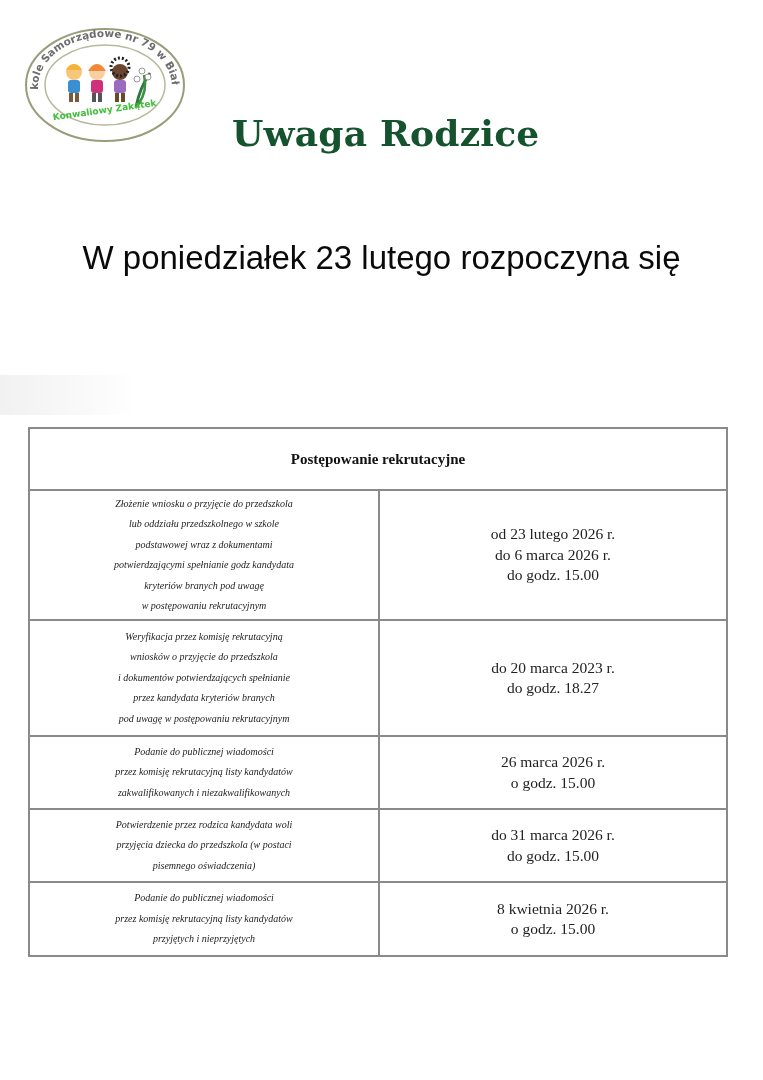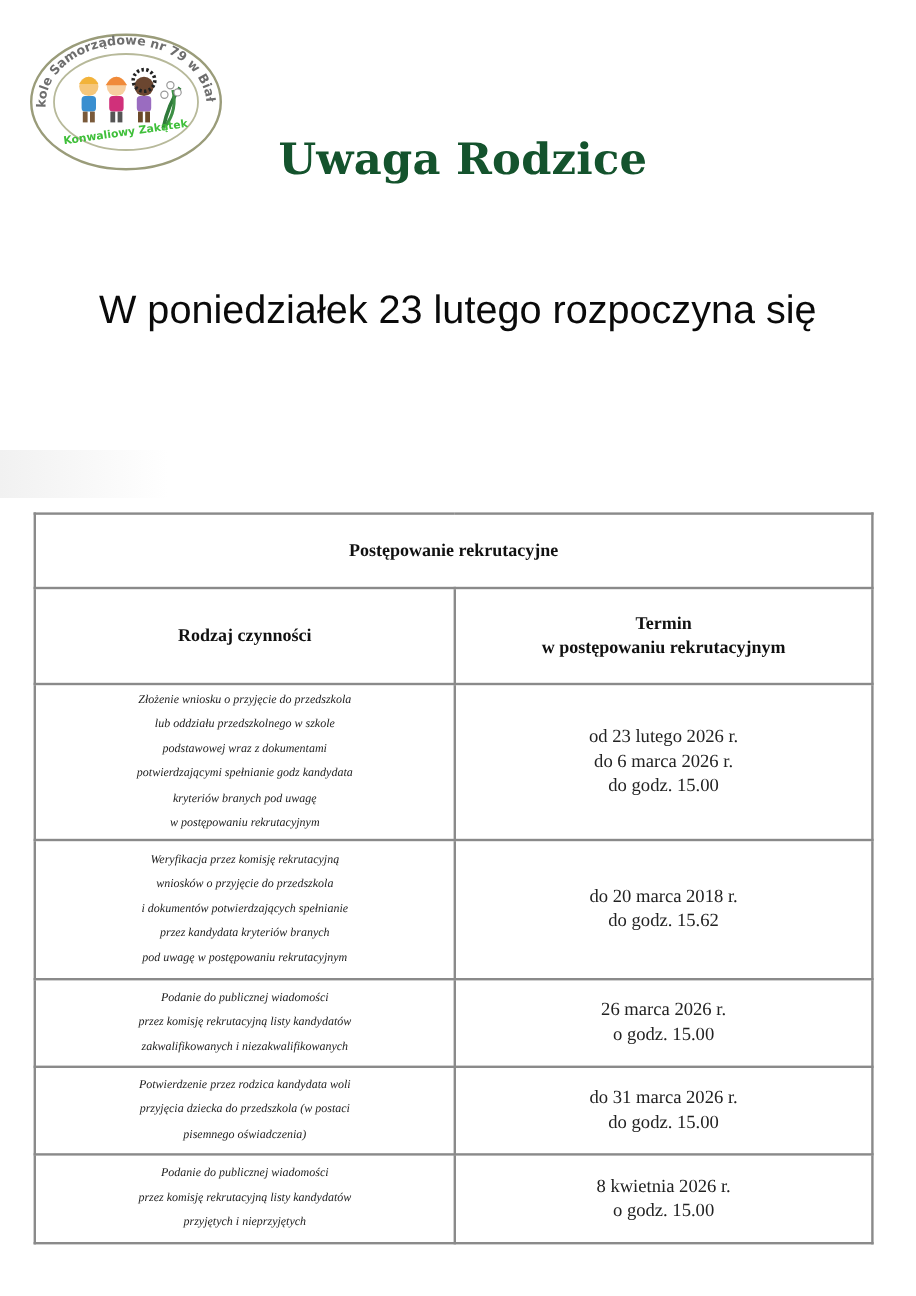--- a/index.html
+++ b/index.html
@@ -70,27 +70,20 @@
   <div>W poniedziałek 23 lutego rozpoczyna się</div>
 </div>
 
 <div class="smear"></div>
 
 <table class="rec">
   <tbody>
       <tr class="r-title">
     <th colspan="2">Postępowanie rekrutacyjne</th>
   </tr>
-  <tr class="r-head">
-    <th>Rodzaj czynności</th>
-    <th>
-      <span class="line">Termin</span>
-      <span class="line">w postępowaniu rekrutacyjnym</span>
-    </th>
-  </tr>
   <tr class="r1">
     <td class="act">
       <span class="line">Złożenie wniosku o przyjęcie do przedszkola</span>
       <span class="line">lub oddziału przedszkolnego w szkole</span>
       <span class="line">podstawowej wraz z dokumentami</span>
       <span class="line">potwierdzającymi spełnianie godz kandydata</span>
       <span class="line">kryteriów branych pod uwagę</span>
       <span class="line">w postępowaniu rekrutacyjnym</span>
     </td>
     <td class="term">
@@ -101,22 +94,22 @@
   </tr>
   <tr class="r2">
     <td class="act">
       <span class="line">Weryfikacja przez komisję rekrutacyjną</span>
       <span class="line">wniosków o przyjęcie do przedszkola</span>
       <span class="line">i dokumentów potwierdzających spełnianie</span>
       <span class="line">przez kandydata kryteriów branych</span>
       <span class="line">pod uwagę w postępowaniu rekrutacyjnym</span>
     </td>
     <td class="term">
-      <span class="line">do 20 marca 2018 r.</span>
-      <span class="line">do godz. 15.62</span>
+      <span class="line">do 20 marca 2023 r.</span>
+      <span class="line">do godz. 18.27</span>
     </td>
   </tr>
   <tr class="r3">
     <td class="act">
       <span class="line">Podanie do publicznej wiadomości</span>
       <span class="line">przez komisję rekrutacyjną listy kandydatów</span>
       <span class="line">zakwalifikowanych i niezakwalifikowanych</span>
     </td>
     <td class="term">
       <span class="line">26 marca 2026 r.</span>

